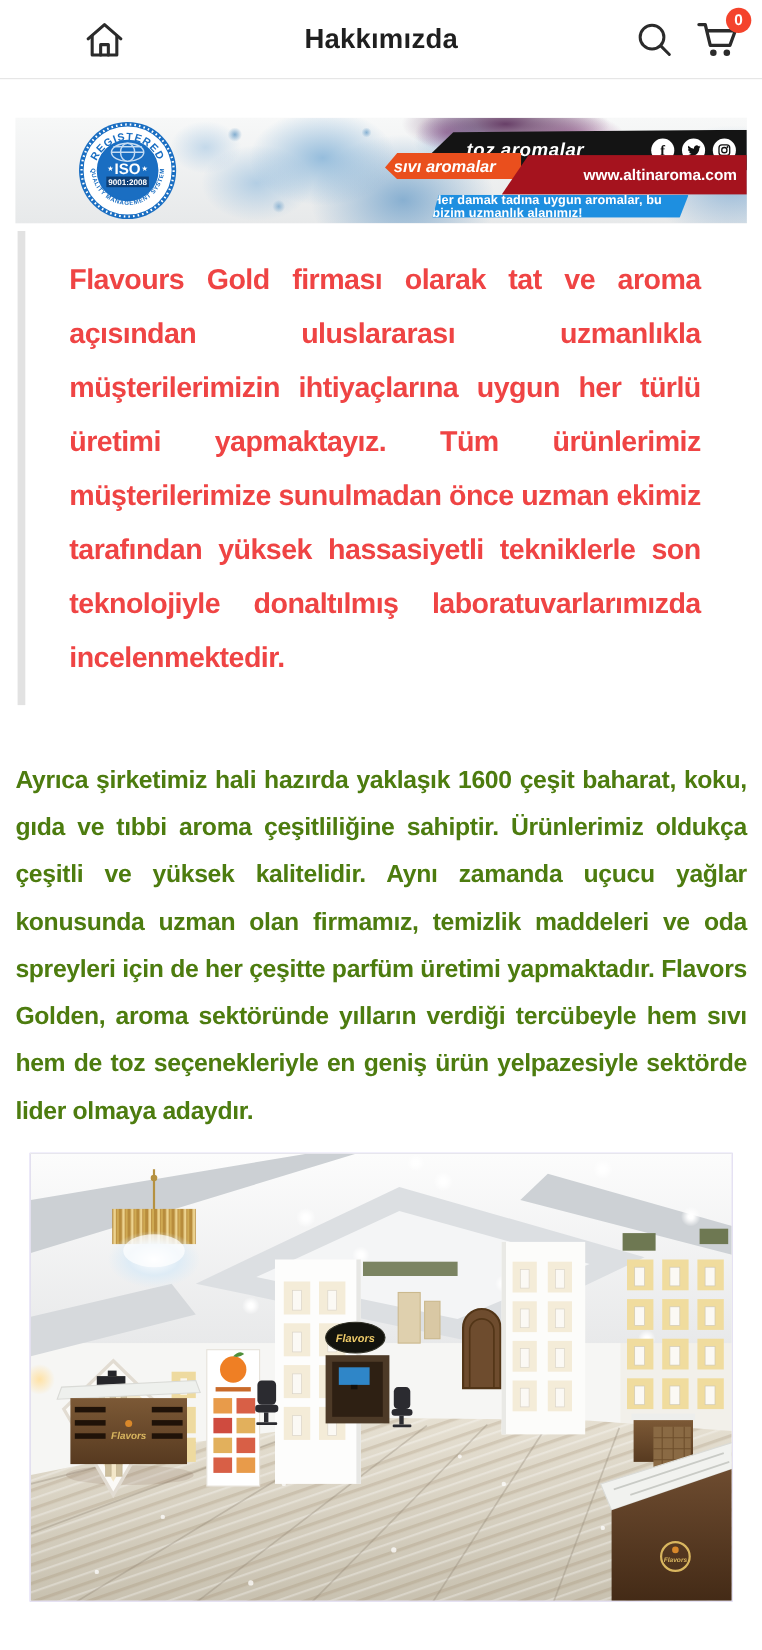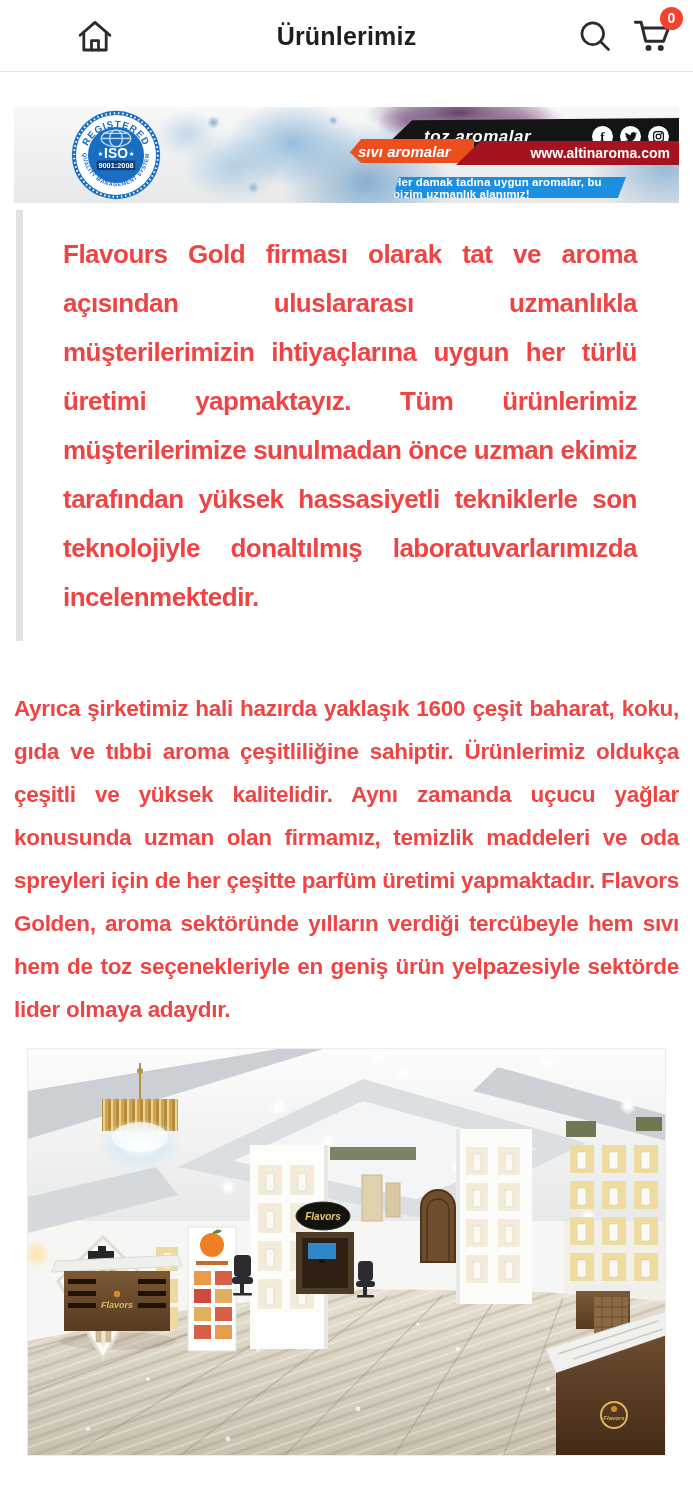--- a/index.html
+++ b/index.html
@@ -60,42 +60,42 @@
   .socials { display:flex; gap:7px; margin-left:auto; margin-right:10px; }
   .soc { width:21px; height:21px; border-radius:50%; background:#fff; color:#111;
          display:flex; align-items:center; justify-content:center;
          font-weight:bold; font-size:13px; font-family:"Liberation Serif", serif; }
   .ribbon-orange {
     left:336px; top:32px; width:124px; height:24px; background:#ea4f1d;
     clip-path:polygon(0 55%, 9% 0, 100% 0, 100% 100%, 9% 100%);
     justify-content:flex-start; font-size:15px; font-weight:bold; font-style:italic; padding-left:8px;
   }
   .ribbon-red {
-    left:442px; top:34px; width:223px; height:24px; background:#a5131e;
+    left:442px; top:34px; width:223px; height:36px; background:#a5131e;
     clip-path:polygon(11% 0, 100% 0, 100% 100%, 0 100%);
     justify-content:flex-end; padding-right:9px; font-size:14px; font-weight:bold;
   }
   .ribbon-blue {
     left:379px; top:70px; width:233px; height:21px; background:#1e8fe0;
     clip-path:polygon(2.5% 0, 100% 0, 96.5% 100%, 0 100%);
     justify-content:center; font-size:11.5px; font-weight:bold; letter-spacing:.1px;
   }
   .seal { position:absolute; left:56px; top:2px; width:92px; height:92px; }
   
   blockquote {
     margin:7px 0 0 2px; border-left:7px solid #e2e2e2;
     padding:20px 42px 0 40px; height:431px; overflow:hidden;
   }
   blockquote p {
     font-size:26px; font-weight:bold; line-height:49px; text-align:justify;
     color:#ef4444; letter-spacing:-0.5px;
   }
   .body-par {
     margin-top:46px; font-size:22.5px; font-weight:bold; line-height:43px;
-    text-align:justify; color:#ef4444; letter-spacing:-0.3px;
+    text-align:justify; color:#4d7c0f; letter-spacing:-0.3px;
   }
   
   .photo { width:639px; height:408px; margin:17px 0 0 13px; overflow:hidden;
            border:1px solid #ececec; background:#c4b5fd; }
   .photo svg { display:block; }
 </style>
 </head>
 <body>
 
 <header>
@@ -106,21 +106,21 @@
   </button>
   <button class="icon-btn" aria-label="home">
     <span style="display:flex">
       <svg width="42" height="42" viewBox="0 0 24 24" fill="none" stroke="#2b2b2b" stroke-width="1.6" stroke-linejoin="round" stroke-linecap="round">
         <path d="M3.5 11.6 L12 4.2 L20.5 11.6"></path>
         <path d="M5.6 10 V20 H18.4 V10"></path>
         <path d="M10 20 V14.6 H14 V20"></path>
       </svg>
     </span>
   </button>
-  <h1 class="page-title">Ürünlerimiz</h1>
+  <h1 class="page-title">Hakkımızda</h1>
   <div class="right-icons">
     <button class="icon-btn" aria-label="search">
       <span style="display:flex">
         <svg width="36" height="36" viewBox="0 0 24 24" fill="none" stroke="#2b2b2b" stroke-width="1.8" stroke-linecap="round">
           <circle cx="10.5" cy="10.5" r="7.2"></circle>
           <line x1="15.8" y1="15.8" x2="21" y2="21"></line>
         </svg>
       </span>
     </button>
     <button class="icon-btn cart-wrap" aria-label="cart">

